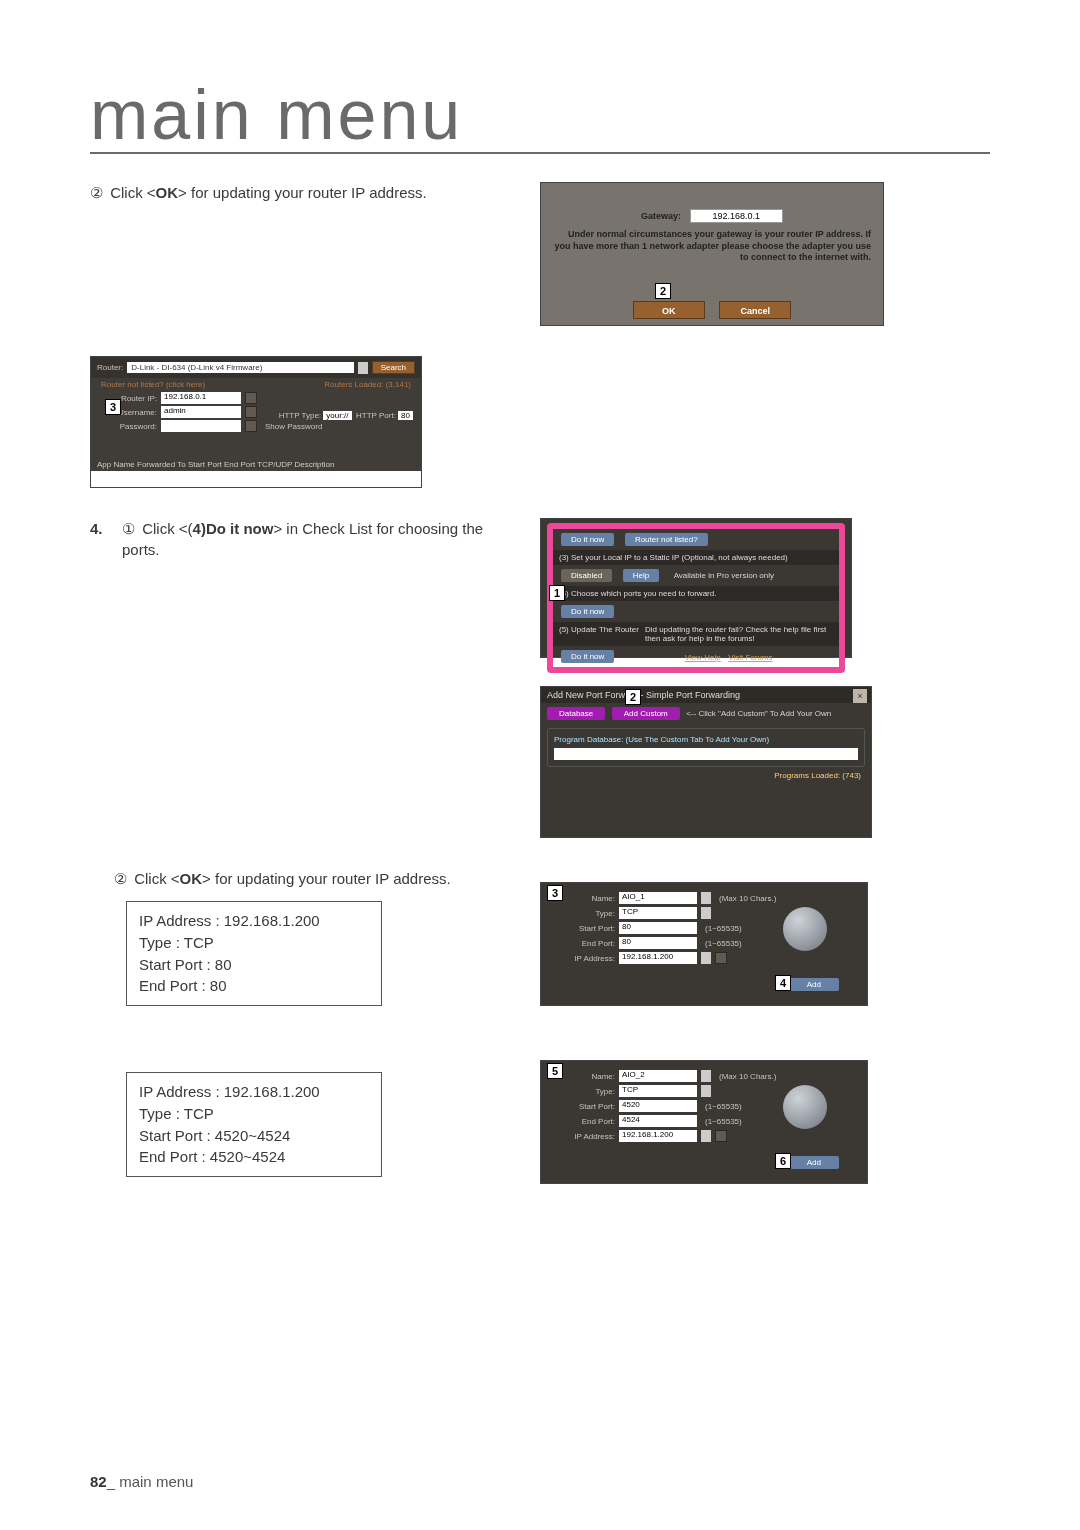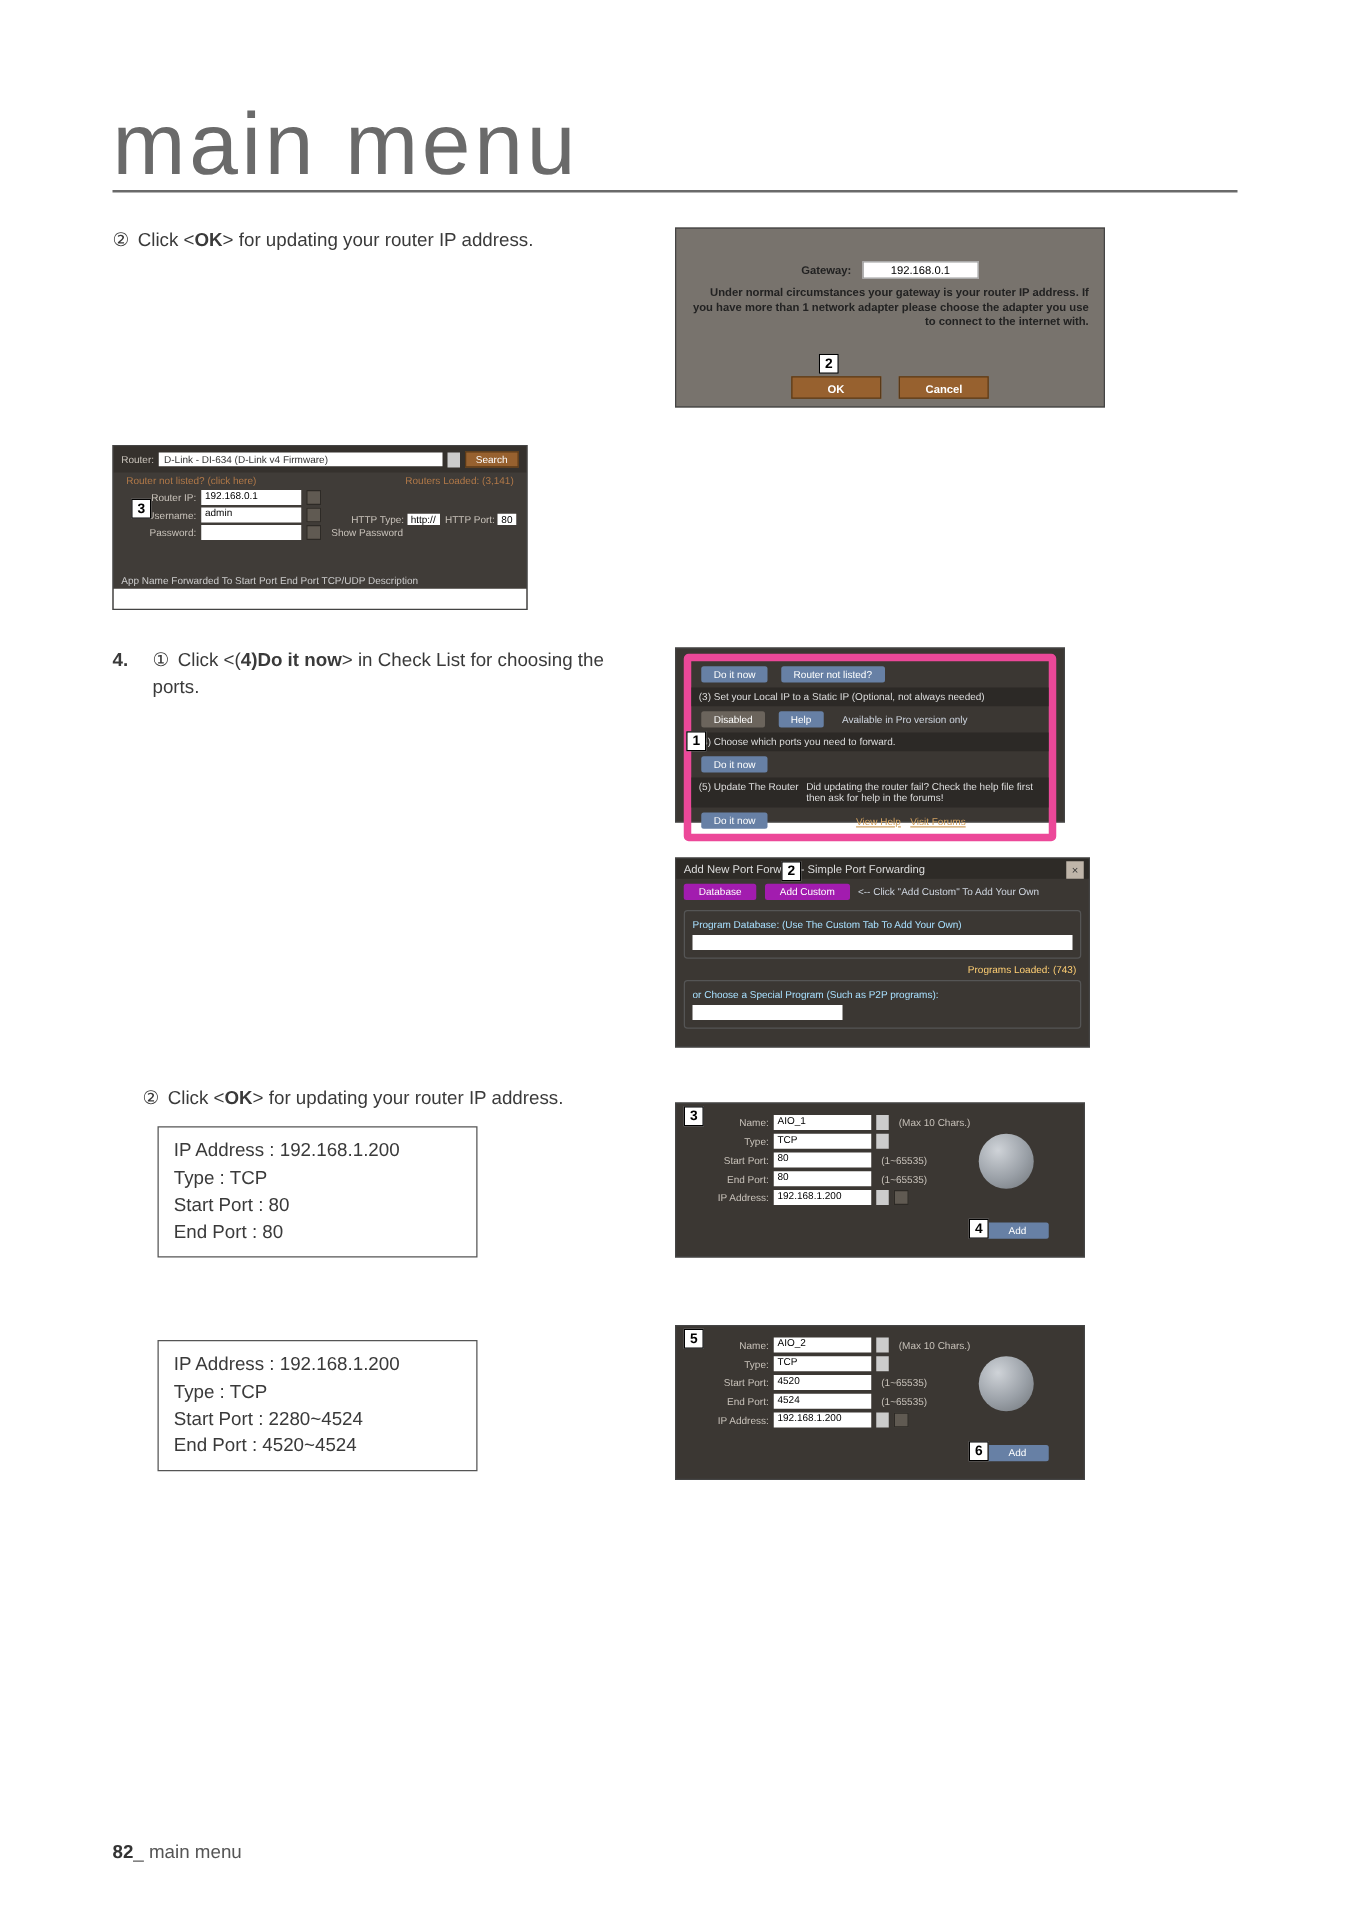--- a/index.html
+++ b/index.html
@@ -185,21 +185,21 @@
             <span class="ic"></span>
           </div>
         <div class="formrow">
             <span class="l">Password:</span>
             <span class="f"></span>
             <span class="ic"></span>
             <span style="color:#c8c2ba;font-size:8px;margin-left:4px;">Show Password</span>
           </div>
         <div class="right-http">
           <span>HTTP Type:</span>
-          <span class="f2">http://</span>&nbsp;
+          <span class="f2">your://</span>&nbsp;
           <span>HTTP Port:</span>
           <span class="f2">80</span>
         </div>
         <div class="callout">3</div>
         <div class="cols">App Name   Forwarded To   Start Port   End Port   TCP/UDP   Description</div>
         <div class="strip"></div>
       </div>
     </div>
   </div>
 
@@ -254,24 +254,20 @@
         <div class="tabs">
           <span class="tab">Database</span>
           <span class="tab">Add Custom</span>
           <span class="hint">&lt;-- Click "Add Custom" To Add Your Own</span>
         </div>
         <div class="group">
           <div class="glabel">Program Database: (Use The Custom Tab To Add Your Own)</div>
           <div class="dd"></div>
         </div>
         <div class="loaded">Programs Loaded: (743)</div>
-        <div class="group">
-          <div class="glabel">or Choose a Special Program (Such as P2P programs):</div>
-          <div class="dd" style="width:120px;"></div>
-        </div>
         <div class="callout">2</div>
       </div>
     </div>
   </div>
 
   
   <div class="two-col">
     <div class="left-col">
       <div style="margin-left:24px;">
         <span class="circnum">②</span><span> Click &lt;</span><b>OK</b><span>&gt; for updating your router IP address.</span>
@@ -319,21 +315,21 @@
       </div>
     </div>
   </div>
 
   
   <div class="two-col">
     <div class="left-col">
       <div class="textbox">
         <div>IP Address : 192.168.1.200</div>
         <div>Type : TCP</div>
-        <div>Start Port : 2280~4524</div>
+        <div>Start Port : 4520~4524</div>
         <div>End Port : 4520~4524</div>
       </div>
     </div>
     <div class="right-col">
       <div class="shot sform">
         <div class="callout c-top">5</div>
         <div class="frow">
             <span class="l">Name:</span>
             <span class="f">AIO_2</span>
             <span style="width:10px;background:#ccc;height:12px;"></span>

